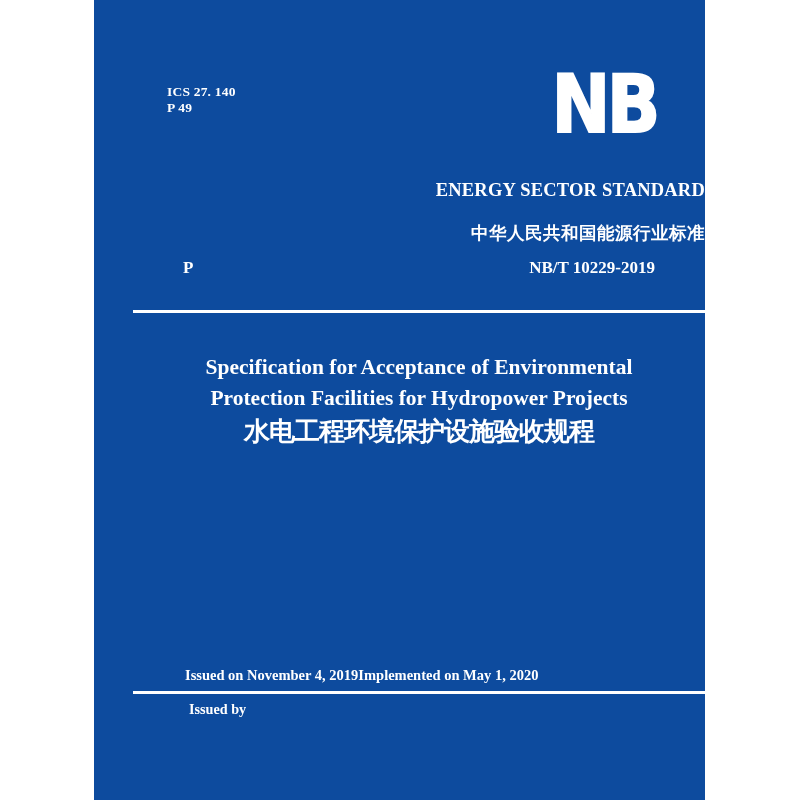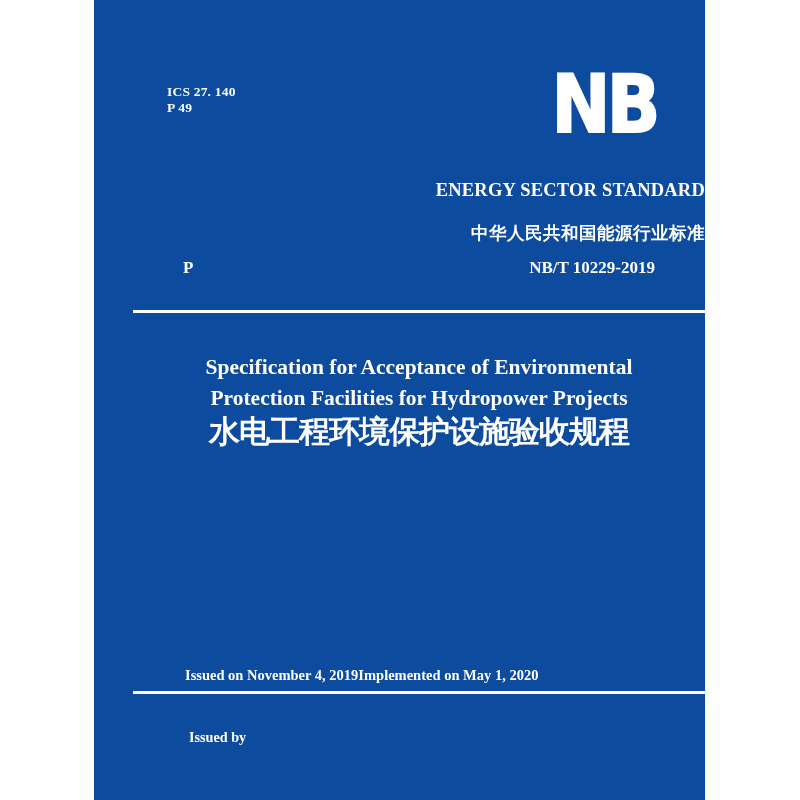--- a/index.html
+++ b/index.html
@@ -69,35 +69,35 @@
   .rule-top { top: 310px; }
   .rule-bottom { top: 691px; }
   .title-block { top: 352px; text-align: center; }
   .title-en {
     font-size: 21.5px;
     line-height: 30.5px;
     font-weight: bold;
   }
   .title-zh {
     margin-top: 3px;
-    font-size: 31px;
+    font-size: 26px;
     line-height: 32px;
     font-weight: bold;
     letter-spacing: -1px;
   }
   .dates-row {
     top: 664px;
     padding: 0 52px;
     display: flex;
     font-size: 14.5px;
     line-height: 22px;
     font-weight: bold;
   }
   .issuer-row {
-    top: 726px;
+    top: 698px;
     padding-left: 56px;
     display: flex;
     gap: 22px;
     font-size: 14.2px;
     line-height: 22px;
     font-weight: bold;
     white-space: nowrap;
   }
 </style>
 </head>

